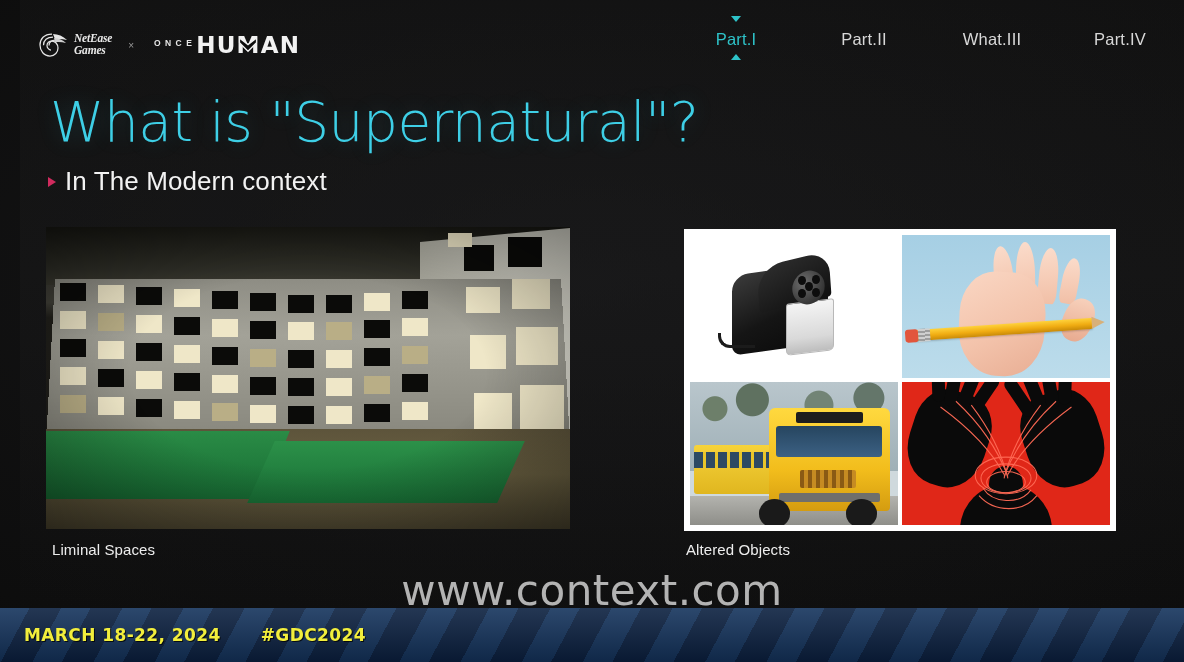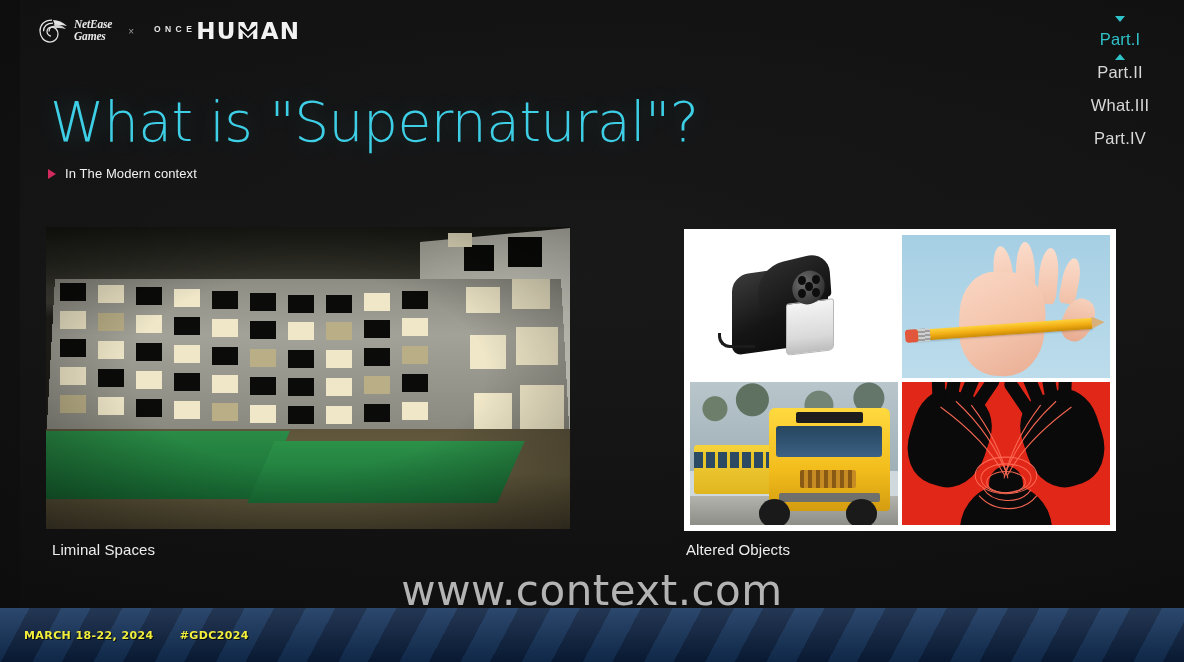--- a/index.html
+++ b/index.html
@@ -43,21 +43,21 @@
   #header {
     position: absolute;
     left: 0; top: 0;
     width: 1184px;
     height: 78px;
   }
 
   #brand {
     position: absolute;
     left: 38px;
-    top: 10px;
+    top: 24px;
     display: flex;
     align-items: center;
     gap: 13px;
     height: 42px;
   }
   .ne-lockup {
     display: flex;
     align-items: center;
     gap: 6px;
   }
@@ -110,21 +110,20 @@
     width: 19px; height: 19px;
   }
 
   
   #nav {
     position: absolute;
     right: 0;
     top: 16px;
     display: flex;
     align-items: center;
-    flex-direction: column;
   }
   .tab {
     position: relative;
     width: 128px;
     text-align: center;
     color: #d8d8d8;
     font-size: 16.5px;
     letter-spacing: 0.2px;
     padding-top: 14px;
     cursor: pointer;
@@ -172,21 +171,21 @@
   }
   .bullet-tri {
     width: 0; height: 0;
     border-top: 5px solid transparent;
     border-bottom: 5px solid transparent;
     border-left: 8px solid #d12b5e;
     margin-top: 1px;
   }
   #subtitle {
     color: #f2f2f2;
-    font-size: 13px;
+    font-size: 26px;
     letter-spacing: 0.1px;
     font-family: "Liberation Sans", sans-serif;
   }
 
   
   .caption {
     position: absolute;
     color: #ededed;
     font-size: 15px;
     letter-spacing: 0.1px;
@@ -494,23 +493,23 @@
   #footer .sheen {
     position: absolute; inset: 0;
     background: linear-gradient(180deg, rgba(255,255,255,0.10) 0%, rgba(0,0,0,0.22) 100%);
   }
   #footer-text {
     position: absolute;
     left: 24px;
     top: 50%;
     transform: translateY(-50%);
     display: flex;
-    gap: 26px;
+    gap: 40px;
     color: #f2ee3c;
-    font-size: 11px;
+    font-size: 17px;
     font-weight: bold;
     letter-spacing: 0.4px;
     font-family: "DejaVu Sans", sans-serif;
     text-shadow: 1px 1px 0 rgba(0,0,0,0.75);
   }
   #gdc-logo {
     position: absolute;
     right: 22px;
     top: 50%;
     transform: translateY(-50%);

